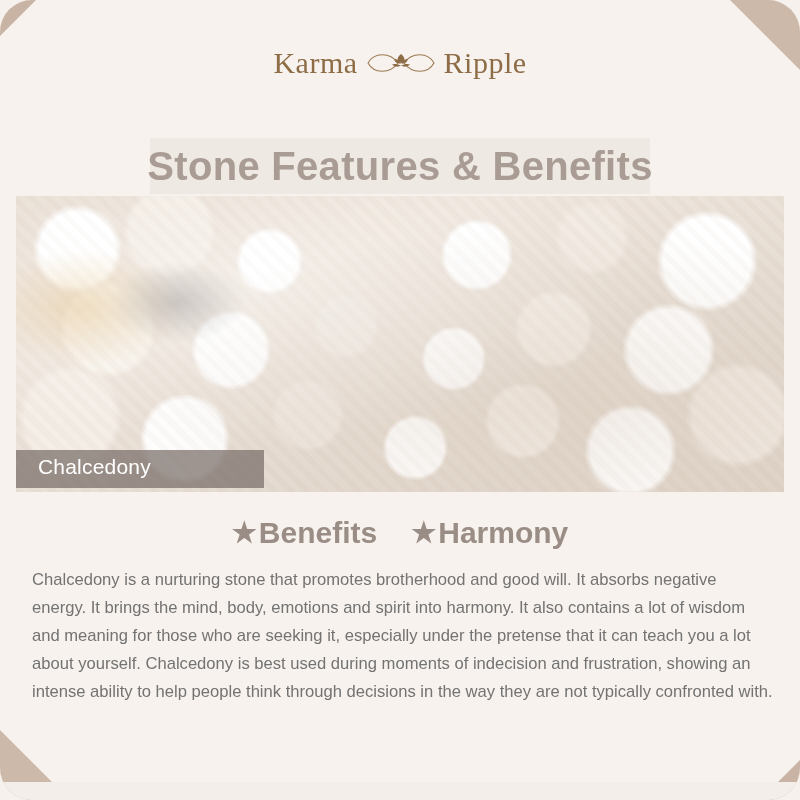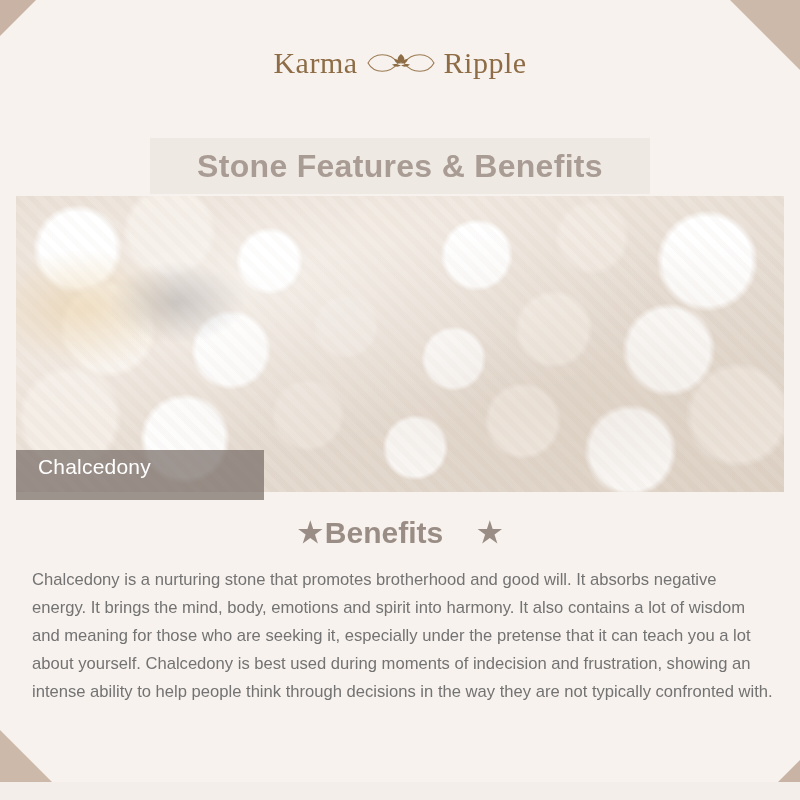--- a/index.html
+++ b/index.html
@@ -13,20 +13,21 @@
     font-family: "Liberation Sans", sans-serif;
     background: #f6f1ec;
   }
 
   .page {
     position: relative;
     width: 800px;
     height: 800px;
     background: #f7f2ed;
     overflow: hidden;
+    border-radius: 32px;
   }
 
   
   .corner {
     position: absolute;
     width: 0;
     height: 0;
     border-style: solid;
   }
   .corner-tl {
@@ -89,21 +90,21 @@
     width: 500px;
     height: 56px;
     background: #efe9e3;
     display: flex;
     align-items: center;
     justify-content: center;
   }
   .title-band .title-text {
     font-family: "Liberation Sans", sans-serif;
     font-weight: bold;
-    font-size: 32px;
+    font-size: 40px;
     color: #a99c94;
     letter-spacing: 0.3px;
     white-space: nowrap;
   }
 
   
   .photo {
     position: absolute;
     top: 196px;
     left: 16px;
@@ -162,21 +163,21 @@
 
   .caption-tab {
     position: absolute;
     left: 16px;
     top: 450px;
     min-width: 208px;
     height: 34px;
     background: rgba(120,110,104,0.72);
     display: flex;
     align-items: center;
-    padding: 0 18px 16px 22px;
+    padding: 0 18px 4px 22px;
   }
   .caption-tab .caption-text {
     color: #ffffff;
     font-size: 21px;
     letter-spacing: 0.2px;
   }
 
   
   .keywords {
     position: absolute;
@@ -267,19 +268,20 @@
     <span class="caption-text">Chalcedony</span>
   </div>
 
   <div class="keywords">
     <span class="keyword">
       <span class="star">★</span>
       <span>Benefits</span>
     </span>
     <span class="keyword">
       <span class="star">★</span>
+      <span>Harmony</span>
     </span>
   </div>
 
   <div class="body-copy">Chalcedony is a nurturing stone that promotes brotherhood and good will. It absorbs negative energy. It brings the mind, body, emotions and spirit into harmony.  It also contains a lot of wisdom and meaning for those who are seeking it, especially under the pretense that it can teach you a lot about yourself. Chalcedony is best used during moments of indecision and frustration, showing an intense ability to help people think through decisions in the way they are not typically confronted with.</div>
 
   <div class="bottom-strip"></div>
 </div>
 
 </body></html>

